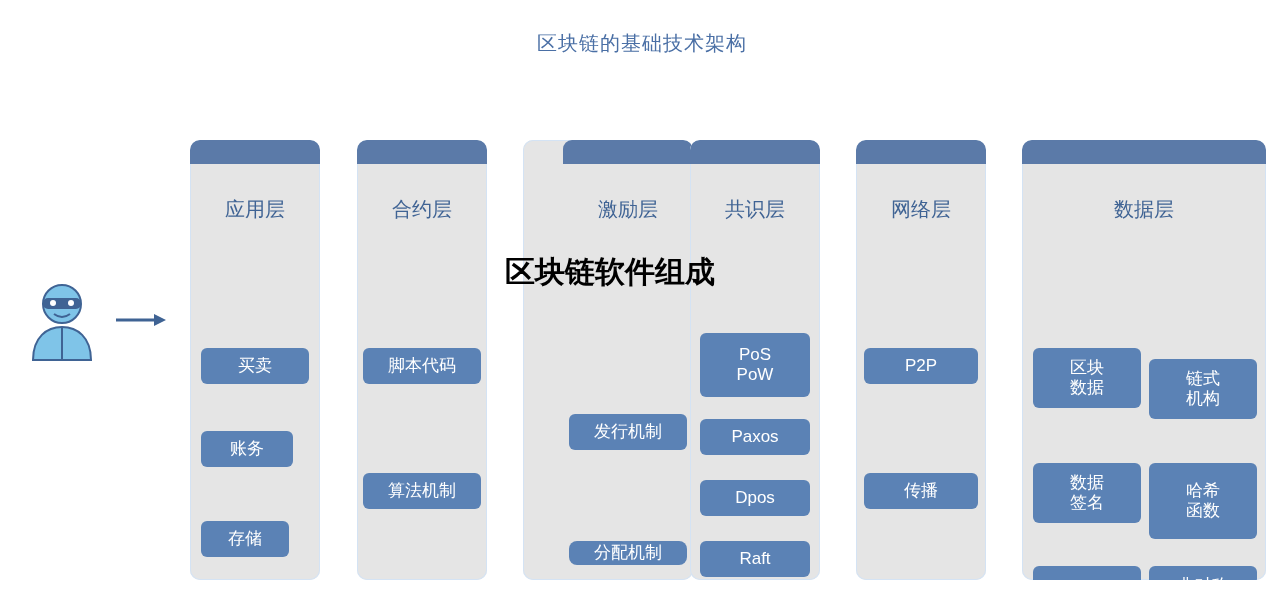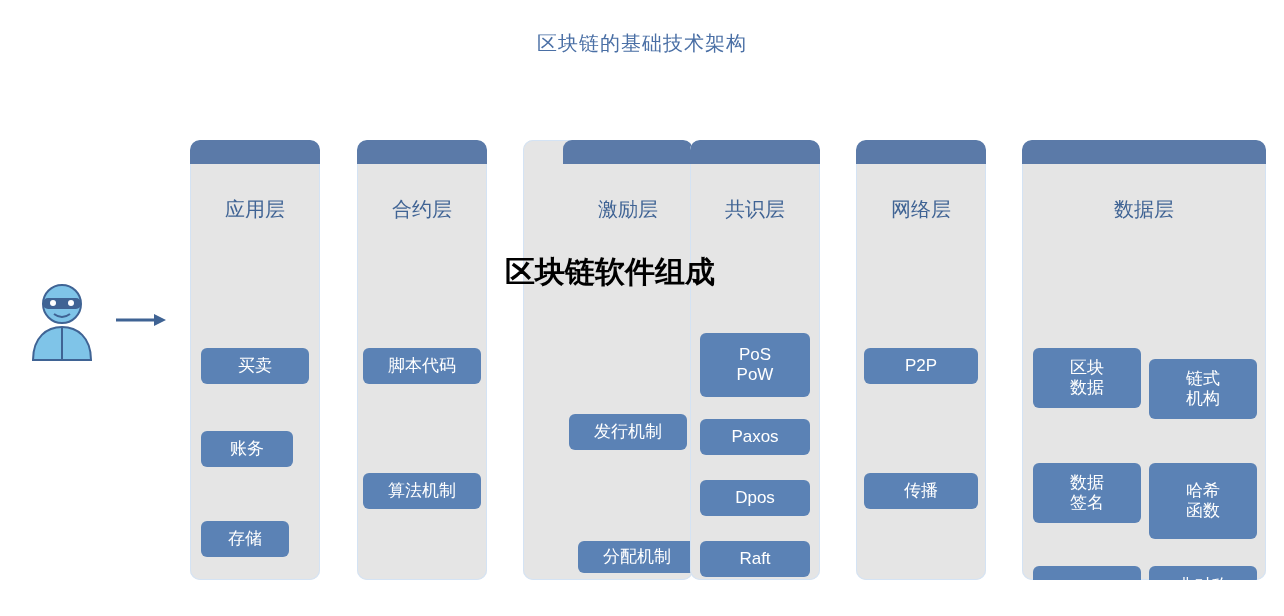--- a/index.html
+++ b/index.html
@@ -137,21 +137,21 @@
       <div class="items">
         <div class="chip" style="left: 6px; top: 115px; width: 118px; height: 36px; white-space: pre-line;">脚本代码</div>
         <div class="chip" style="left: 6px; top: 240px; width: 118px; height: 36px; white-space: pre-line;">算法机制</div>
       </div>
     </div>
     <div class="column" style="left: 523px; width: 130px; height: 440px; padding-left: 40px;">
       <div class="col-header"></div>
       <div class="col-title">激励层</div>
       <div class="items">
         <div class="chip" style="left: 6px; top: 181px; width: 118px; height: 36px; white-space: pre-line;">发行机制</div>
-        <div class="chip" style="left: 15px; top: 308px; width: 118px; height: 32px; white-space: pre-line;">分配机制</div>
+        <div class="chip" style="left: 6px; top: 308px; width: 118px; height: 24px; white-space: pre-line; border-radius: 8px;">分配机制</div>
       </div>
     </div>
     <div class="column" style="left: 690px; width: 130px; height: 440px;">
       <div class="col-header"></div>
       <div class="col-title">共识层</div>
       <div class="items">
         <div class="chip" style="left: 10px; top: 100px; width: 110px; height: 64px; white-space: pre-line;">PoS
 PoW</div>
         <div class="chip" style="left: 10px; top: 186px; width: 110px; height: 36px; white-space: pre-line;">Paxos</div>
         <div class="chip" style="left: 10px; top: 247px; width: 110px; height: 36px; white-space: pre-line;">Dpos</div>

